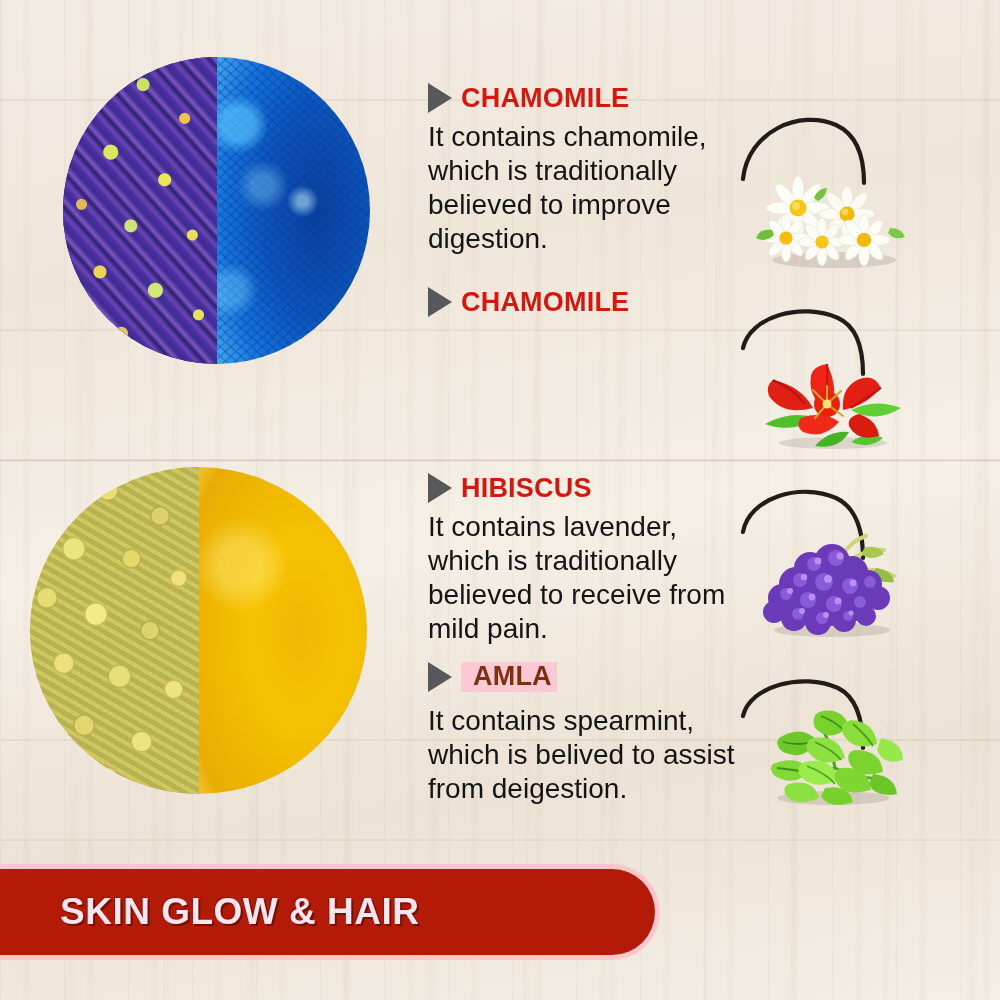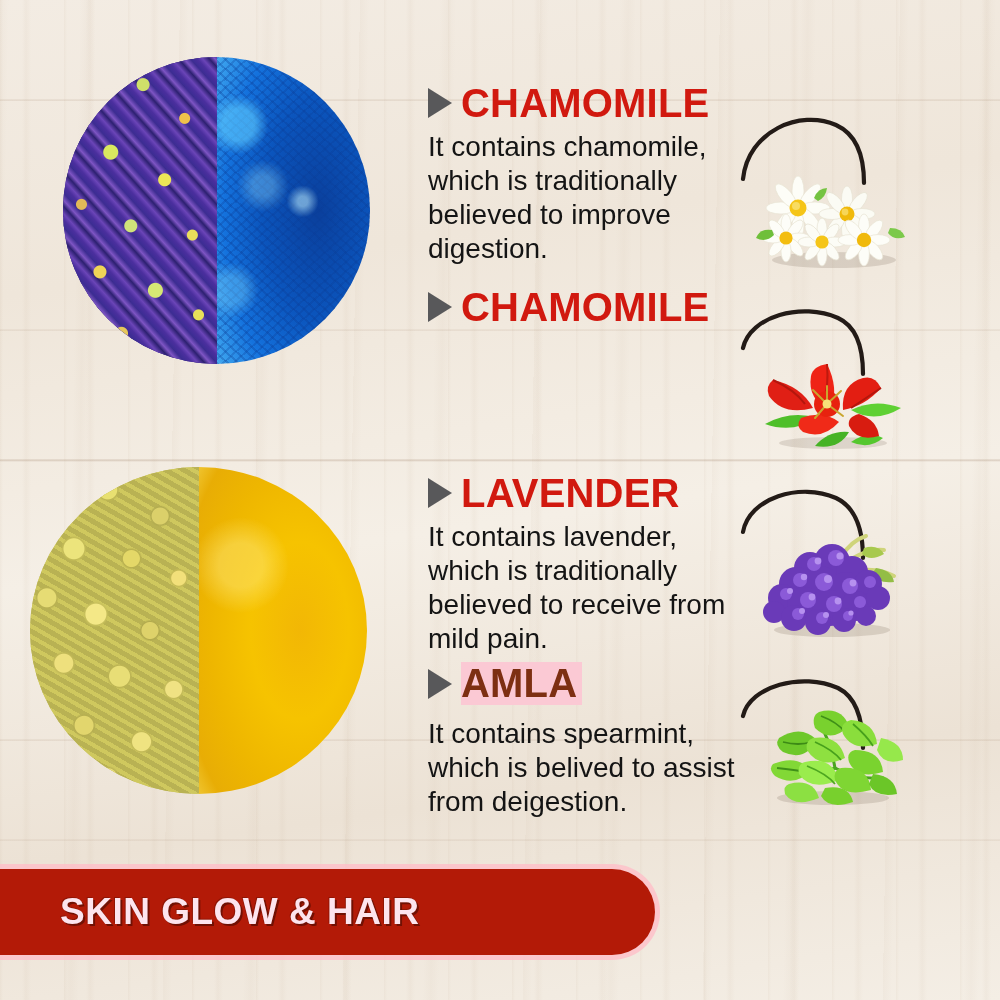--- a/index.html
+++ b/index.html
@@ -112,28 +112,28 @@
   .entry{ position:absolute; }
   .head{ display:flex; align-items:center; gap:9px; }
   .tri{
     width:0; height:0;
     border-top:15px solid transparent;
     border-bottom:15px solid transparent;
     border-left:24px solid #58585a;
     flex:0 0 auto;
   }
   .title{
-    font-size:40px; font-weight:bold; letter-spacing:.2px;
+    font-size:27px; font-weight:bold; letter-spacing:.2px;
     color:#d1190f; line-height:1;
     font-family:"Liberation Sans", sans-serif;
   }
   .title.hl{
     background:#fbc9d4;
     color:#7d2f12;
-    padding:1px 5px 2px 0;
+    padding:1px 5px 2px 12px;
   }
   .desc{
     font-size:28px; line-height:1.21;
     color:#141414; font-weight:500;
     margin-top:7px; max-width:320px;
     font-family:"Liberation Sans", sans-serif;
   }
 
   
   .arc{ position:absolute; pointer-events:none; }
@@ -295,21 +295,21 @@
         <path d="M72 46 L88 58"></path>
           <path d="M72 46 L72 28"></path>
       </g>
       <circle cx="72" cy="46" r="4.5" fill="#f7e07a"></circle>
     </g>
   </svg>
 
   <div class="entry" style="left:428px; top:473px;">
     <div class="head">
       <span class="tri"></span>
-      <span class="title">LAVENDER</span>
+      <span class="title">HIBISCUS</span>
     </div>
     <div class="desc">It contains lavender, which is traditionally believed to receive from mild pain.</div>
   </div>
 
   <svg class="arc" style="left:740px; top:480px;" width="130" height="82" viewBox="0 0 130 82">
     <path d="M3 52 C 9 18, 60 2, 96 18 C 117 28, 123 52, 123 78" fill="none" stroke="#231b17" stroke-width="4.2" stroke-linecap="round"></path>
   </svg>
 
   <svg class="herb" style="left:752px; top:528px;" width="165" height="110" viewBox="0 0 165 110">
     <ellipse cx="80" cy="102" rx="58" ry="7" fill="rgba(90,70,50,.16)"></ellipse>

